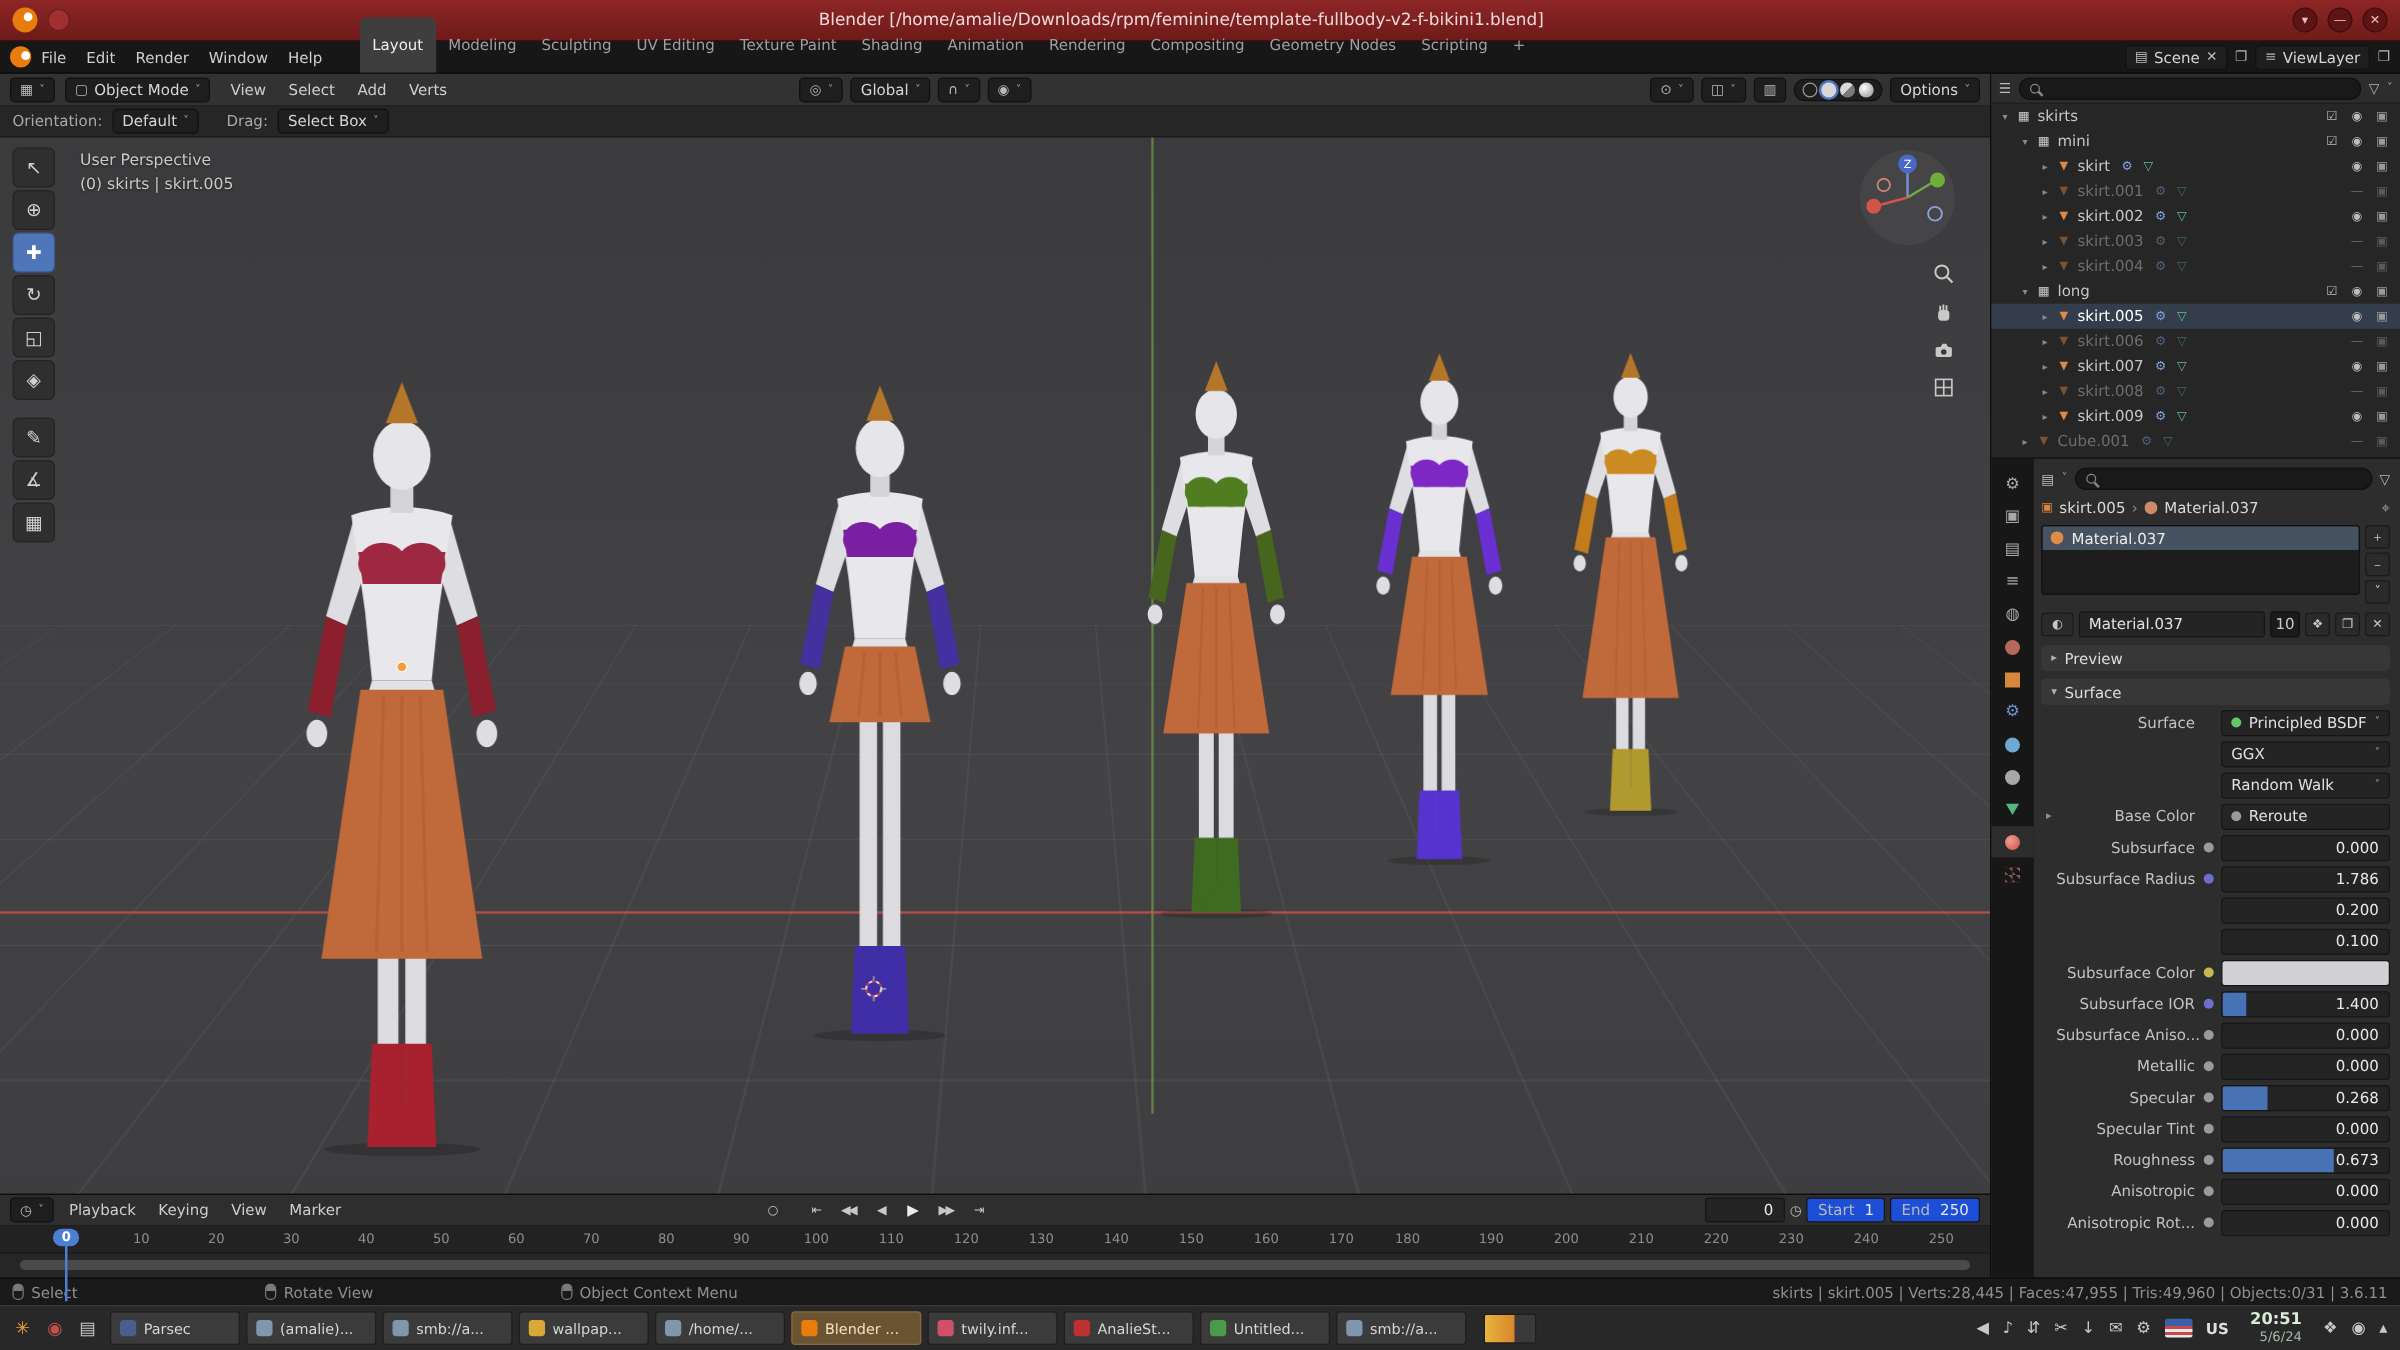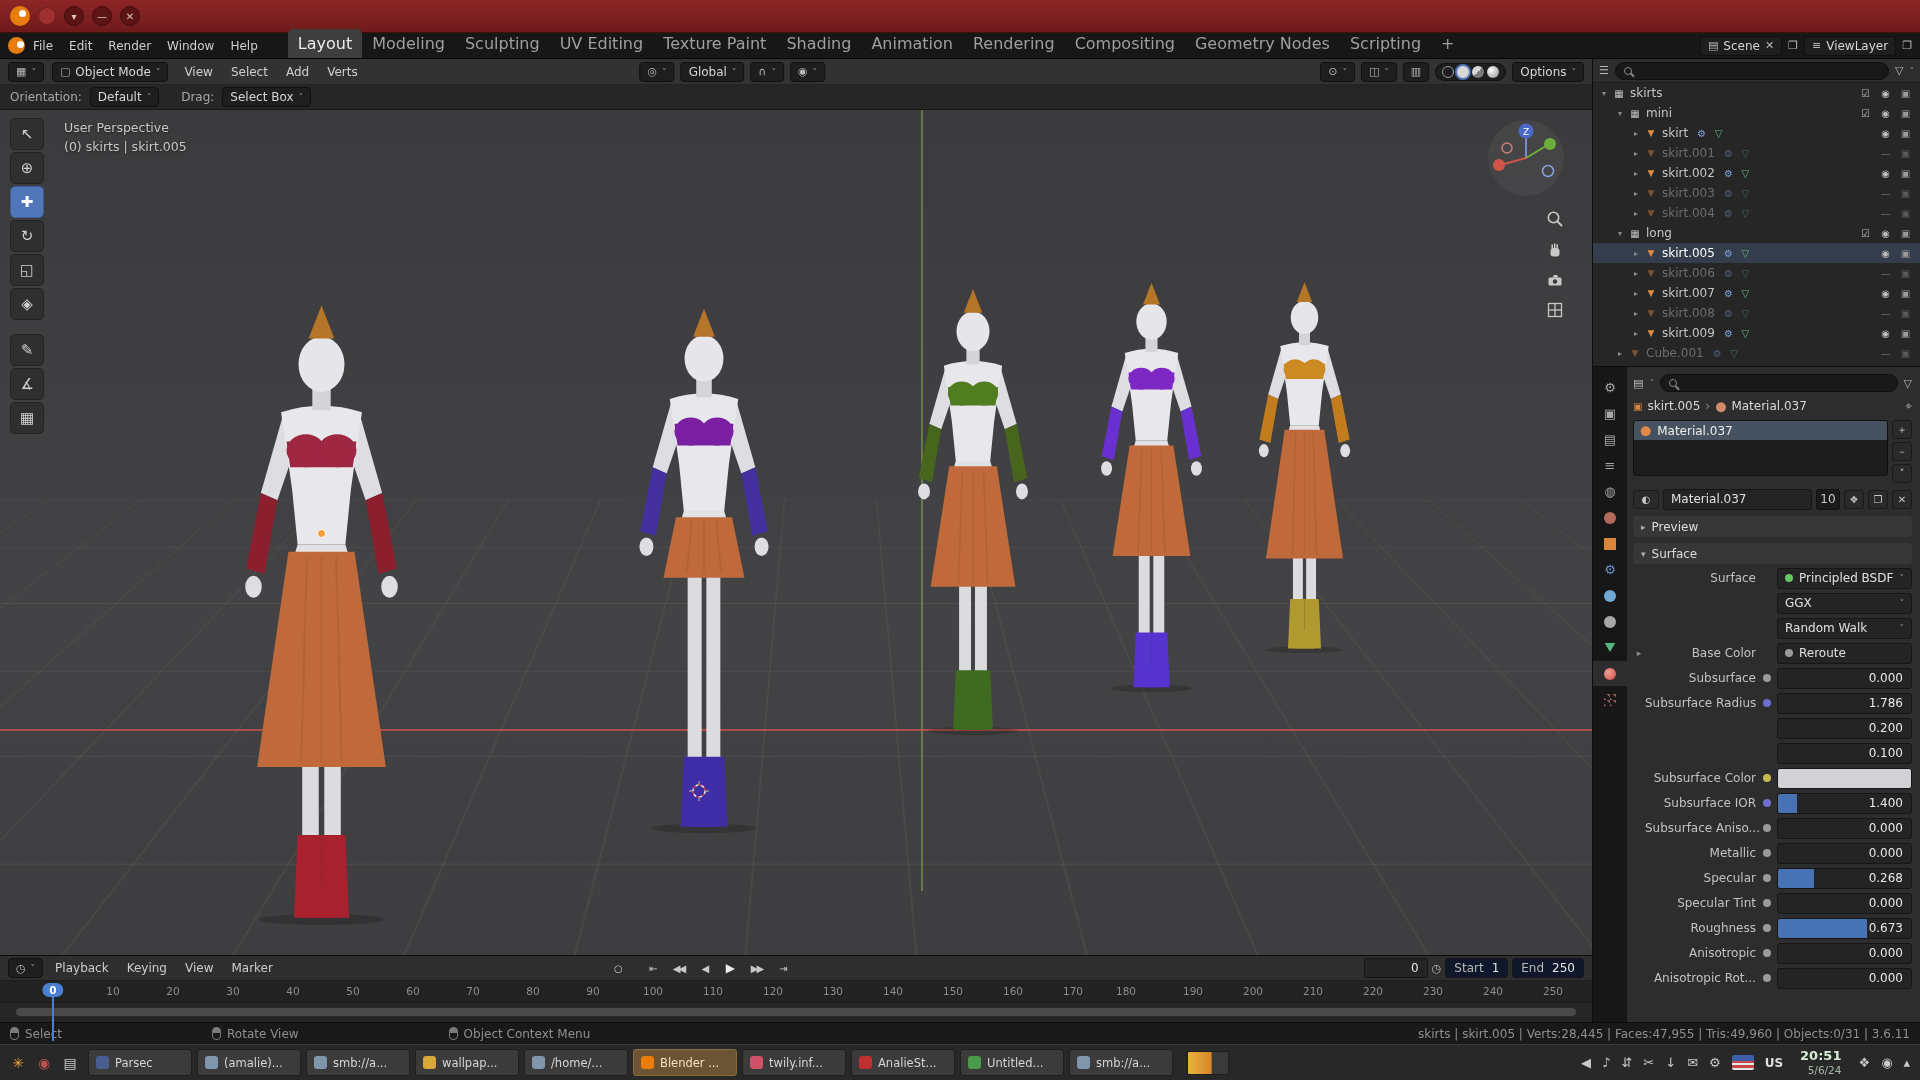--- a/index.html
+++ b/index.html
@@ -15,21 +15,21 @@
   display:flex;align-items:center;justify-content:center;font-size:10px;flex:none;}
 .logo-b{position:relative;width:20px;height:20px;border-radius:50%;background:#e87d0d;flex:none;}
 .logo-b::after{content:"";position:absolute;width:7px;height:7px;border-radius:50%;background:#fff;left:9px;top:4px;}
 .logo-r{width:18px;height:18px;border-radius:50%;background:#a03030;border:1px solid #6e1e1e;flex:none;}
 
 
 .topbar{position:absolute;top:33px;left:0;width:100%;height:26px;background:#171717;display:flex;
   align-items:center;padding:0 8px;border-bottom:1px solid #060606;}
 .menu-item{padding:4px 8px;color:#cfcfcf;border-radius:3px;white-space:nowrap;}
 .workspaces{display:flex;align-items:flex-end;height:100%;margin-left:22px;}
-.ws-tab{padding:5px 10px;color:#9f9f9f;font-size:16px;border-radius:5px 5px 0 0;white-space:nowrap;}
+.ws-tab{padding:15px 10px;color:#9f9f9f;font-size:12px;border-radius:5px 5px 0 0;white-space:nowrap;}
 .ws-tab.active{background:#3e3e3e;color:#ececec;}
 .chip{display:inline-flex;align-items:center;gap:5px;background:#1e1e1e;border:1px solid #101010;
   border-radius:4px;height:20px;padding:0 7px;color:#d6d6d6;white-space:nowrap;}
 .chev{color:#9a9a9a;font-size:9px;}
 .tb-right{margin-left:auto;display:flex;gap:6px;align-items:center;}
 .ico{color:#b8b8b8;font-size:11px;}
 
 
 .vheader{position:absolute;top:59px;left:0;width:1592px;height:26px;background:#323232;
   border-bottom:1px solid #232323;display:flex;align-items:center;gap:8px;padding:0 8px;}
@@ -143,21 +143,21 @@
 .tl-head{position:relative;height:25px;display:flex;align-items:center;gap:4px;padding:0 8px;
   background:#2e2e2e;border-bottom:1px solid #1d1d1d;}
 .tl-menu{padding:3px 8px;color:#cdcdcd;white-space:nowrap;}
 .playback{position:absolute;left:44%;transform:translateX(-50%);display:flex;gap:2px;align-items:center;}
 .pb-btn{min-width:24px;height:20px;display:flex;align-items:center;justify-content:center;color:#c8c8c8;
   font-size:10px;border-radius:3px;padding:0 3px;letter-spacing:-2px;}
 .pb-btn.play{font-size:12px;color:#ececec;letter-spacing:0;}
 .tl-right{margin-left:auto;display:flex;gap:4px;align-items:center;}
 .framefld{width:64px;height:20px;background:#242424;border:1px solid #161616;border-radius:3px;
   display:flex;align-items:center;justify-content:flex-end;padding:0 8px;color:#e8e8e8;}
-.sefld{height:20px;background:#0f172a;border:1px solid #161616;border-radius:3px;display:flex;
+.sefld{height:20px;background:#1d4ed8;border:1px solid #161616;border-radius:3px;display:flex;
   align-items:center;gap:8px;padding:0 8px;color:#b8b8b8;white-space:nowrap;}
 .sefld b{color:#e4e4e4;font-weight:normal;}
 .ruler{position:relative;height:22px;background:#222;border-bottom:1px solid #191919;}
 .tick{position:absolute;top:4px;transform:translateX(-50%);color:#8e8e8e;font-size:10.5px;}
 .playhead{position:absolute;left:53px;top:2px;transform:translateX(-50%);background:#4a7fd4;color:#fff;
   font-size:10.5px;font-weight:bold;padding:1px 7px;border-radius:8px;z-index:3;}
 .ph-line{position:absolute;left:52px;top:14px;height:46px;width:2px;background:#4a7fd4;z-index:2;}
 .tl-body{position:relative;height:19px;background:#262626;}
 .hscroll{position:absolute;left:16px;right:16px;top:5px;height:8px;background:#4a4a4a;border-radius:4px;}
 
@@ -190,20 +190,21 @@
 .clock .d{font-size:10.5px;color:#a8b8a8;}
 </style>
 </head>
 <body>
 
 <div id="app">
 
   <div class="titlebar">
     <span class="logo-b"></span>
     <span class="logo-r"></span>
+    <div class="tb-title">Blender [/home/amalie/Downloads/rpm/feminine/template-fullbody-v2-f-bikini1.blend]</div>
     <span class="cbtn">▾</span>
     <span class="cbtn">—</span>
     <span class="cbtn">✕</span>
   </div>
 
   <div class="topbar">
     <span class="logo-b" style="width:17px;height:17px"></span>
     <div style="display:flex">
         <div class="menu-item">File</div>
         <div class="menu-item">Edit</div>

